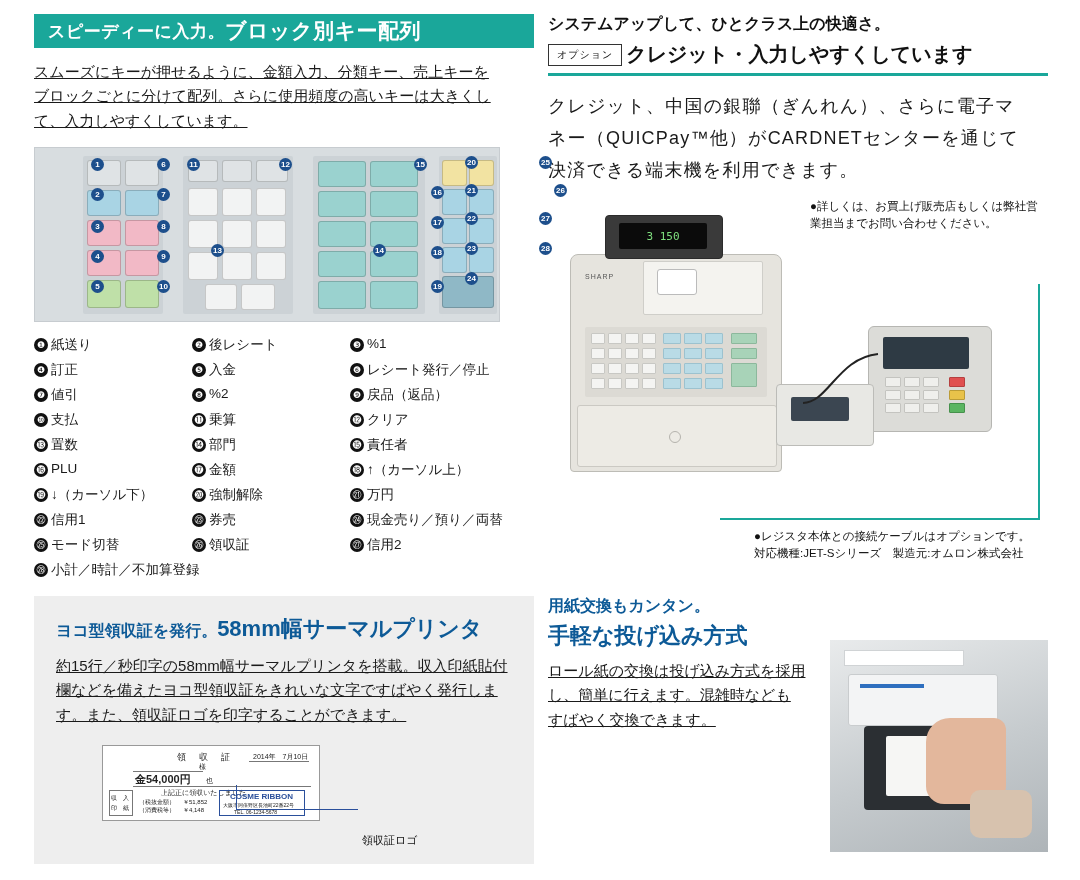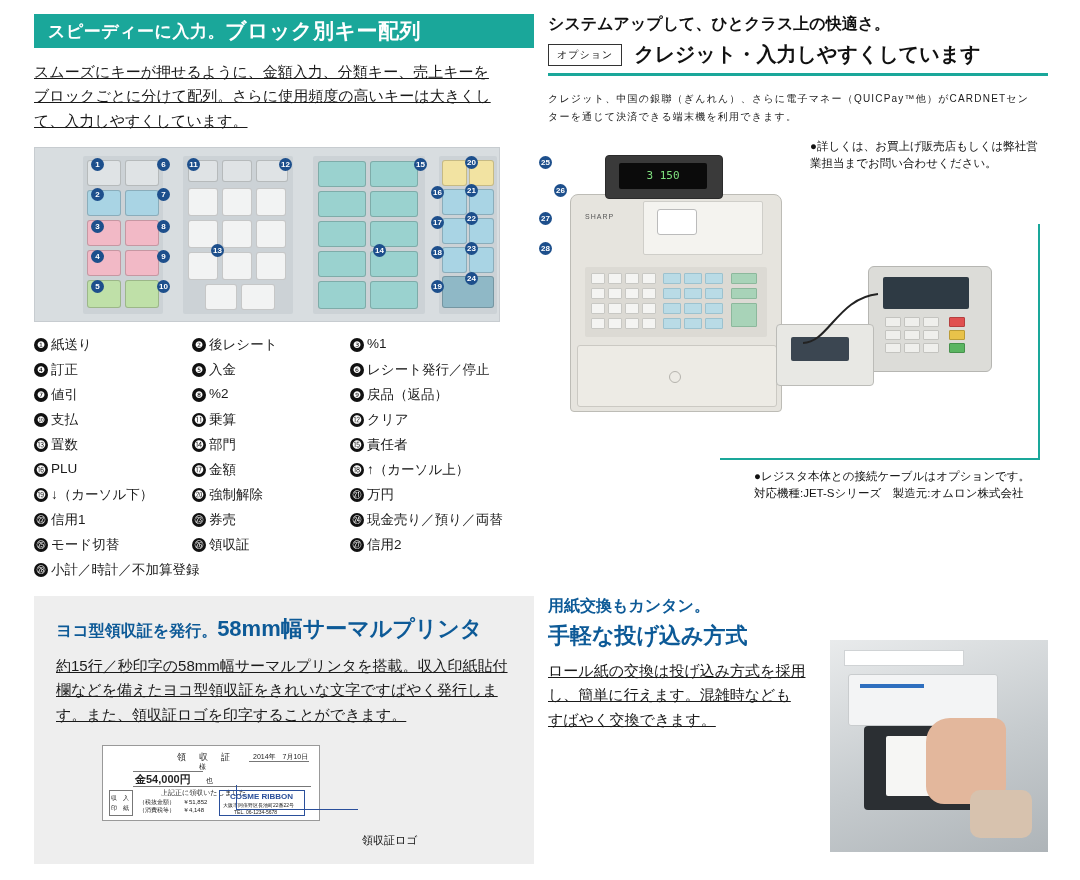--- a/index.html
+++ b/index.html
@@ -34,36 +34,36 @@
     font-weight:bold;
     letter-spacing:0.5px;
     text-align:right;
   }
   .teal-bar .big { font-size:21px; font-weight:bold; }
 
   .head-line1 {
     font-size:16px; font-weight:bold; color:#111; margin-bottom:6px;
   }
   .head-line2 {
-    display:flex; align-items:center; gap:12px;
+    display:flex; align-items:center; gap:4px;
   }
   .opt-badge {
     border:1px solid #333; font-size:10px; padding:3px 8px; letter-spacing:1px;
     background:#fff; color:#111; white-space:nowrap;
   }
   .head-line2 .title {
     font-size:20px; font-weight:bold; color:#111;
   }
   .teal-rule { height:3px; background:#1aa79a; margin-top:5px; }
 
   
   .body-text {
     font-size:15px; line-height:1.62; color:#1a1a1a;text-decoration:underline;
   }
-  .body-text-sp { font-size:10px; line-height:1.78; letter-spacing:1.2px; }
+  .body-text-sp { font-size:18px; line-height:1.78; letter-spacing:1.2px; }
 
   
   .keypad-wrap {
     position:relative; width:466px; height:175px; margin-top:14px;
     background:#d8dde0;
     border:1px solid #c7ccd0;
   }
   .kp-group { position:absolute; background:#ccd2d6; border-radius:2px; }
   .kbtn { position:absolute; border-radius:3px; border:1px solid rgba(0,0,0,.18); }
   .kp-num { background:#f2f3f3; }

